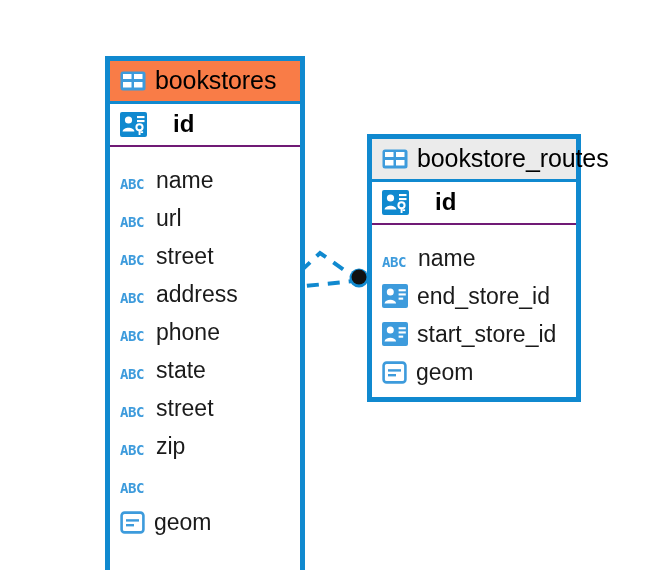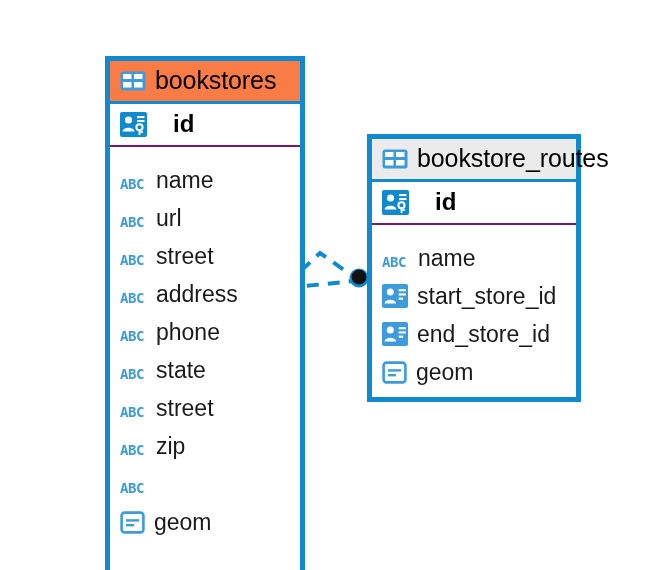--- a/index.html
+++ b/index.html
@@ -245,32 +245,32 @@
         </div>
         <div class="attr-row">
           <svg class="icon icon-fk" viewBox="0 0 26 24">
             <rect x="0" y="0" width="26" height="24" rx="2" fill="#3d9bdc"></rect>
             <circle cx="8.3" cy="8" r="3.5" fill="#ffffff"></circle>
             <path d="M 2.5 19.4 C 3.1 14.5 13.5 14.5 14.1 19.4 Z" fill="#ffffff"></path>
             <rect x="16.6" y="5.2" width="7.2" height="2.1" fill="#ffffff"></rect>
             <rect x="16.6" y="9.4" width="7.2" height="2.1" fill="#ffffff"></rect>
             <rect x="16.6" y="13.6" width="4.6" height="2.1" fill="#ffffff"></rect>
           </svg>
-          <span class="attr-label">start_store_id</span>
+          <span class="attr-label">end_store_id</span>
         </div>
         <div class="attr-row">
           <svg class="icon icon-fk" viewBox="0 0 26 24">
             <rect x="0" y="0" width="26" height="24" rx="2" fill="#3d9bdc"></rect>
             <circle cx="8.3" cy="8" r="3.5" fill="#ffffff"></circle>
             <path d="M 2.5 19.4 C 3.1 14.5 13.5 14.5 14.1 19.4 Z" fill="#ffffff"></path>
             <rect x="16.6" y="5.2" width="7.2" height="2.1" fill="#ffffff"></rect>
             <rect x="16.6" y="9.4" width="7.2" height="2.1" fill="#ffffff"></rect>
             <rect x="16.6" y="13.6" width="4.6" height="2.1" fill="#ffffff"></rect>
           </svg>
-          <span class="attr-label">end_store_id</span>
+          <span class="attr-label">start_store_id</span>
         </div>
         <div class="attr-row">
           <svg class="icon icon-geom" viewBox="0 0 25 23">
             <rect x="1.6" y="1.6" width="21.8" height="19.8" rx="3" fill="#ffffff" stroke="#3d9bdc" stroke-width="2.6"></rect>
             <rect x="6" y="8.2" width="13" height="2.4" fill="#3d9bdc"></rect>
             <rect x="6" y="13" width="8" height="2.4" fill="#3d9bdc"></rect>
           </svg>
           <span class="attr-label">geom</span>
         </div>
       </div>

